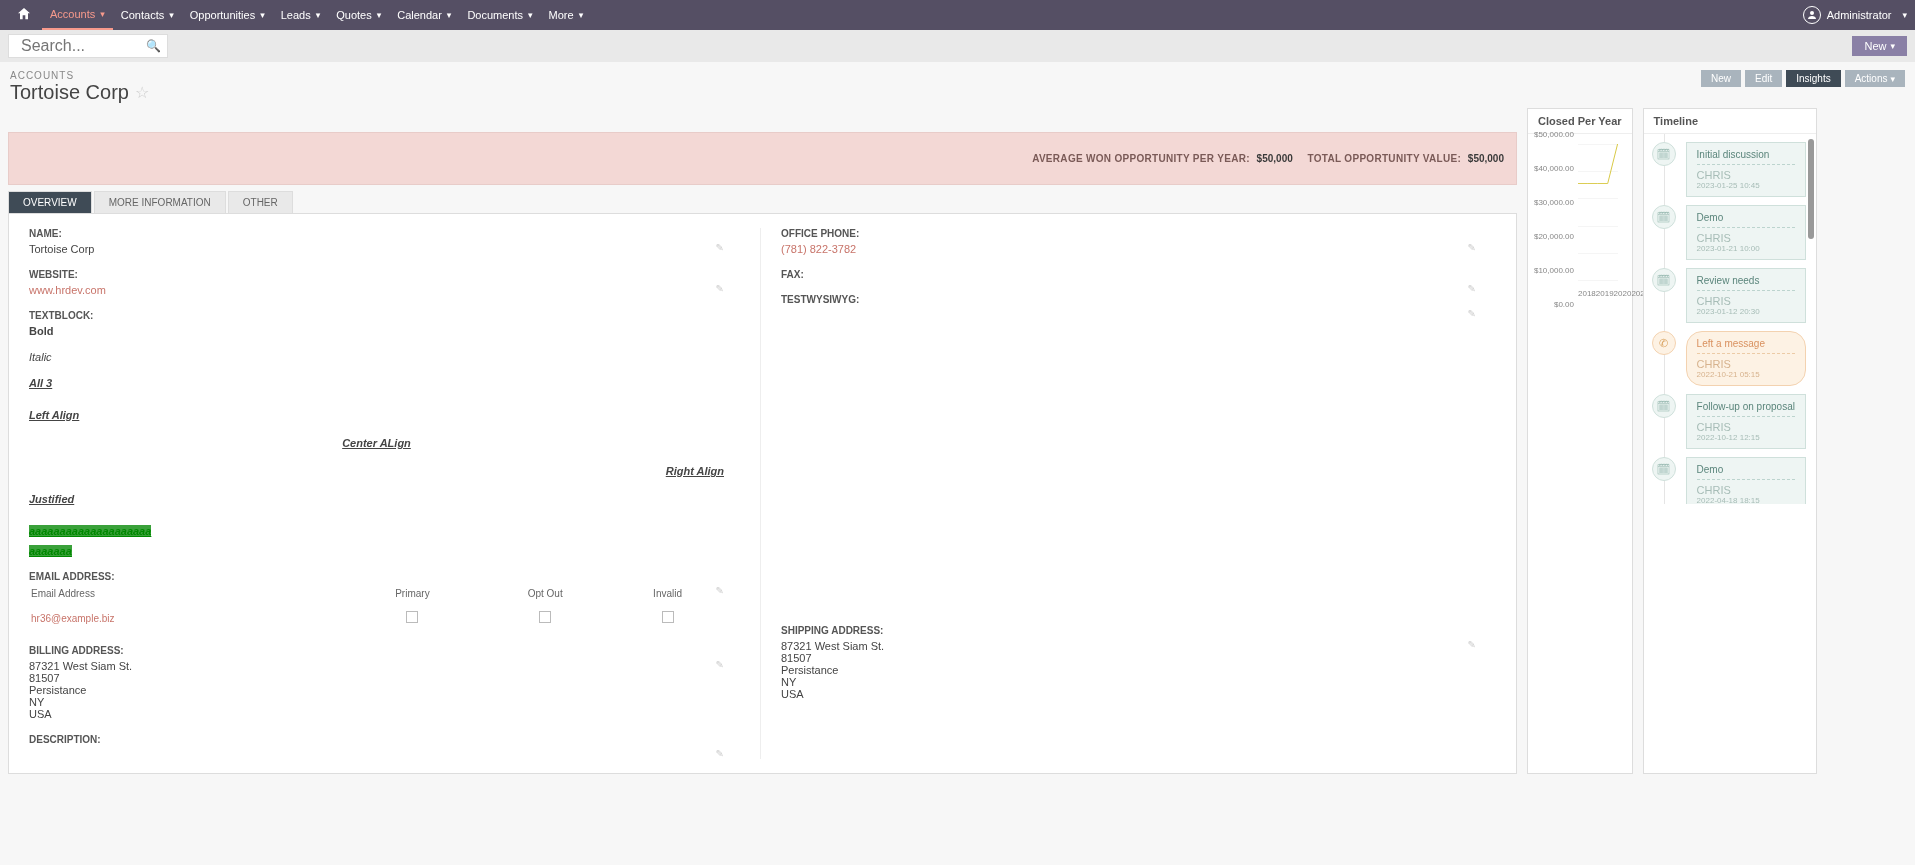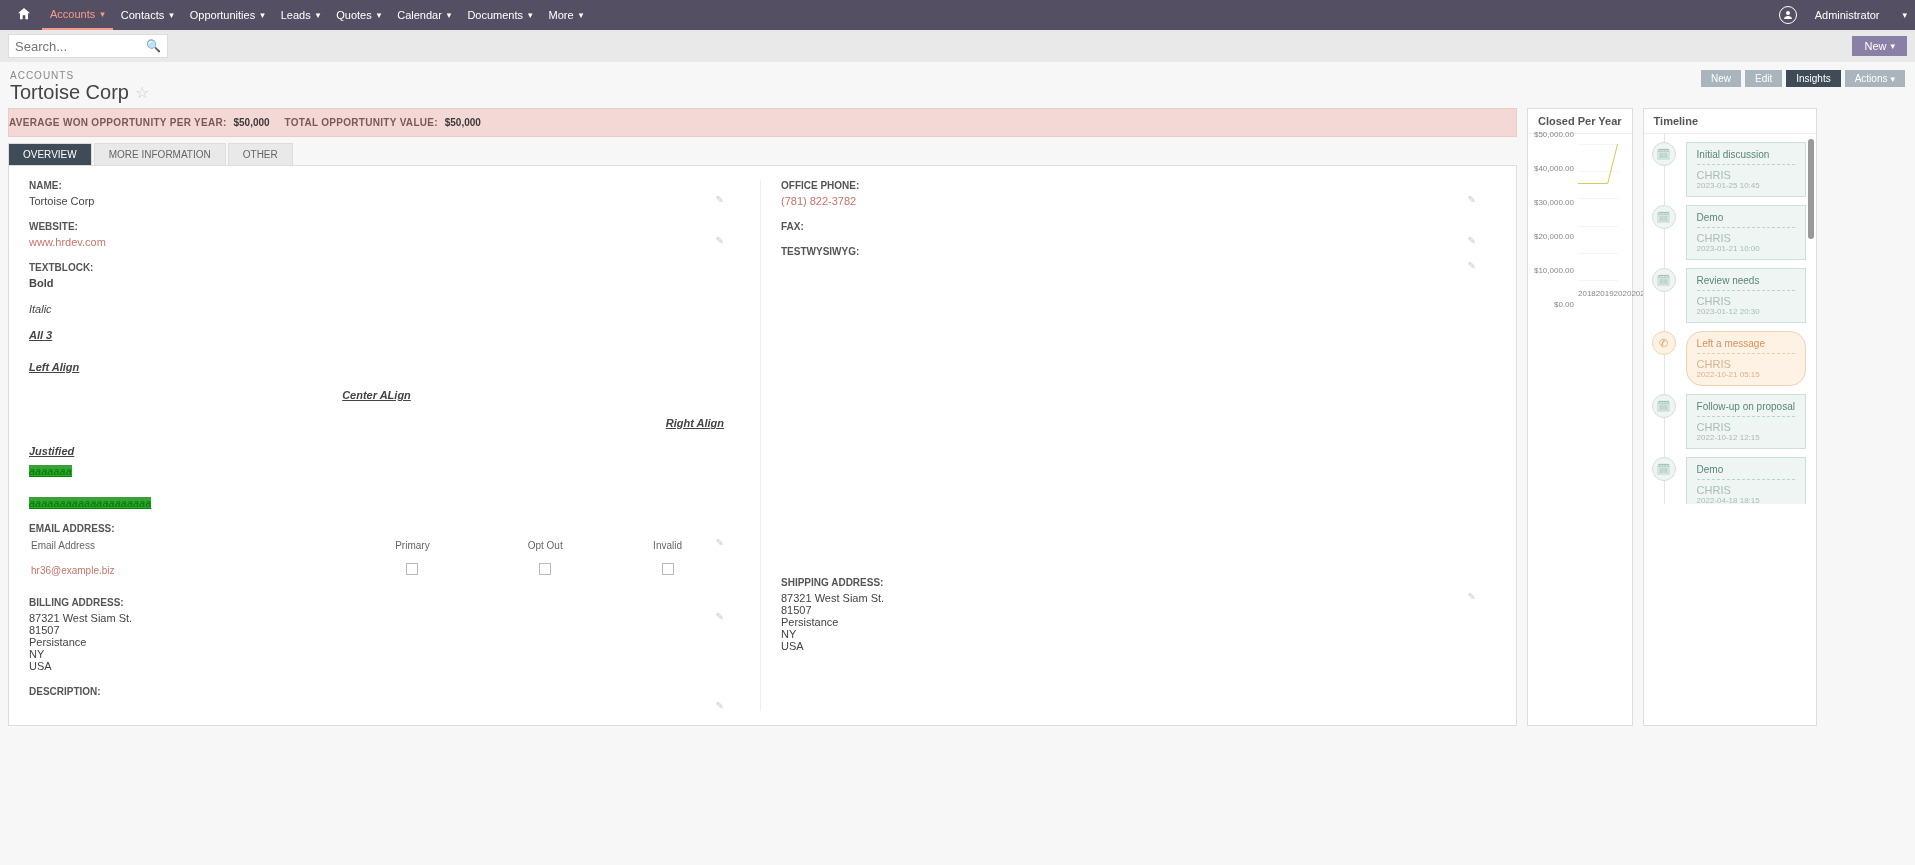--- a/index.html
+++ b/index.html
@@ -5,27 +5,27 @@
 * { box-sizing: border-box; margin: 0; padding: 0; font-family: Arial, Helvetica, sans-serif; }
 body { background: #f7f7f7; color: #333; font-size: 11px; }
 
 
 .topnav { background: #554f64; height: 30px; display: flex; align-items: center; padding: 0 8px; color: #fff; }
 .topnav .home-icon { width: 18px; height: 18px; margin: 0 8px; }
 .topnav .nav-item { padding: 0 8px; font-size: 11px; cursor: pointer; display: flex; align-items: center; height: 30px; }
 .topnav .nav-item.active { color: #f89a8c; border-bottom: 2px solid #f89a8c; }
 .topnav .caret { margin-left: 5px; font-size: 9px; }
 .topnav .spacer { flex: 1; }
-.topnav .user { display: flex; align-items: center; gap: 18px; font-size: 11px; }
+.topnav .user { display: flex; align-items: center; gap: 6px; font-size: 11px; }
 .topnav .user-icon { width: 18px; height: 18px; border-radius: 50%; border: 1.5px solid #fff; display: flex; align-items: center; justify-content: center; }
 
 
 .subbar { background: #e9e9e9; height: 32px; display: flex; align-items: center; padding: 4px 8px; }
 .search-wrap { background: #fff; border: 1px solid #ddd; width: 160px; height: 24px; display: flex; align-items: center; padding: 0 6px; }
-.search-wrap input { border: none; outline: none; width: 100%; font-size: 13px; }
+.search-wrap input { border: none; outline: none; width: 100%; font-size: 16px; margin-left: 6px; }
 .search-wrap .search-icon { color: #bbb; font-size: 12px; }
 .subbar .spacer { flex: 1; }
 .new-btn { background: #8a80a6; color: #fff; border: none; padding: 4px 12px; font-size: 11px; cursor: pointer; display: flex; align-items: center; gap: 4px;}
 
 
 .page-header { padding: 8px 10px 4px 10px; background: #f7f7f7; display: flex; align-items: flex-start; }
 .page-header .crumb { color: #888; font-size: 10px; letter-spacing: 1px; }
 .page-header h1 { font-size: 20px; font-weight: normal; color: #444; display: flex; align-items: center; gap: 6px; }
 .page-header .star { color: #ccc; font-size: 16px; }
 .page-header .spacer { flex: 1; }
@@ -34,21 +34,21 @@
 .btn-gray { background: #a9b4bd; }
 .btn-dark { background: #3f4b56; }
 .btn-act { background: #a9b4bd; display: flex; align-items: flex-end; gap: 3px; }
 
 
 .main-wrap { display: flex; gap: 10px; padding: 0 8px 8px 8px; }
 .main-left { flex: 1; }
 .main-right { width: 380px; display: flex; gap: 10px; }
 
 
-.kpi-bar { background: #f3d8d5; padding: 8px 0; text-align: left; font-size: 10px; border: 1px solid #e8ccc9; margin-bottom: 6px; }
+.kpi-bar { background: #f3d8d5; padding: 20px 0; text-align: right; font-size: 10px; border: 1px solid #e8ccc9; margin-bottom: 6px; margin-top: 24px; }
 .kpi-bar .kpi-label { color: #7a5a57; font-weight: bold; letter-spacing: .3px; }
 .kpi-bar .kpi-val { color: #3a3a3a; font-weight: bold; margin: 0 12px 0 4px; }
 
 
 .tabs { display: flex; border-bottom: 1px solid #ddd; }
 .tabs .tab { padding: 5px 14px; font-size: 10px; background: #e9e9e9; border: 1px solid #ddd; border-bottom: none; margin-right: 2px; cursor: pointer; color: #666; }
 .tabs .tab.active { background: #3f4b56; color: #fff; }
 
 
 .detail-panel { background: #fff; border: 1px solid #ddd; border-top: none; padding: 14px 20px; display: flex; gap: 16px; }
@@ -223,22 +223,22 @@
         <div class="field-block">
           <div class="field-label">TEXTBLOCK:</div>
           <div class="field-value textblock">
             <div class="b">Bold</div>
             <div class="i" style="margin-top:14px;">Italic</div>
             <div class="all3" style="margin-top:14px;">All 3</div>
             <div class="la">Left Align</div>
             <div class="ca">Center ALign</div>
             <div class="ra">Right Align</div>
             <div class="jf">Justified</div>
+            <div><span class="hl1">aaaaaaaaaaaaaaaaaaaa</span></div>
             <div><span class="hl2">aaaaaaa</span></div>
-            <div><span class="hl1">aaaaaaaaaaaaaaaaaaaa</span></div>
           </div>
         </div>
 
         <div class="field-block">
           <div class="field-label">EMAIL ADDRESS:</div>
           <span class="edit-pencil">✎</span>
           <table class="email-table">
             <thead>
                 <tr id="email-header">
                   <th>Email Address</th>

